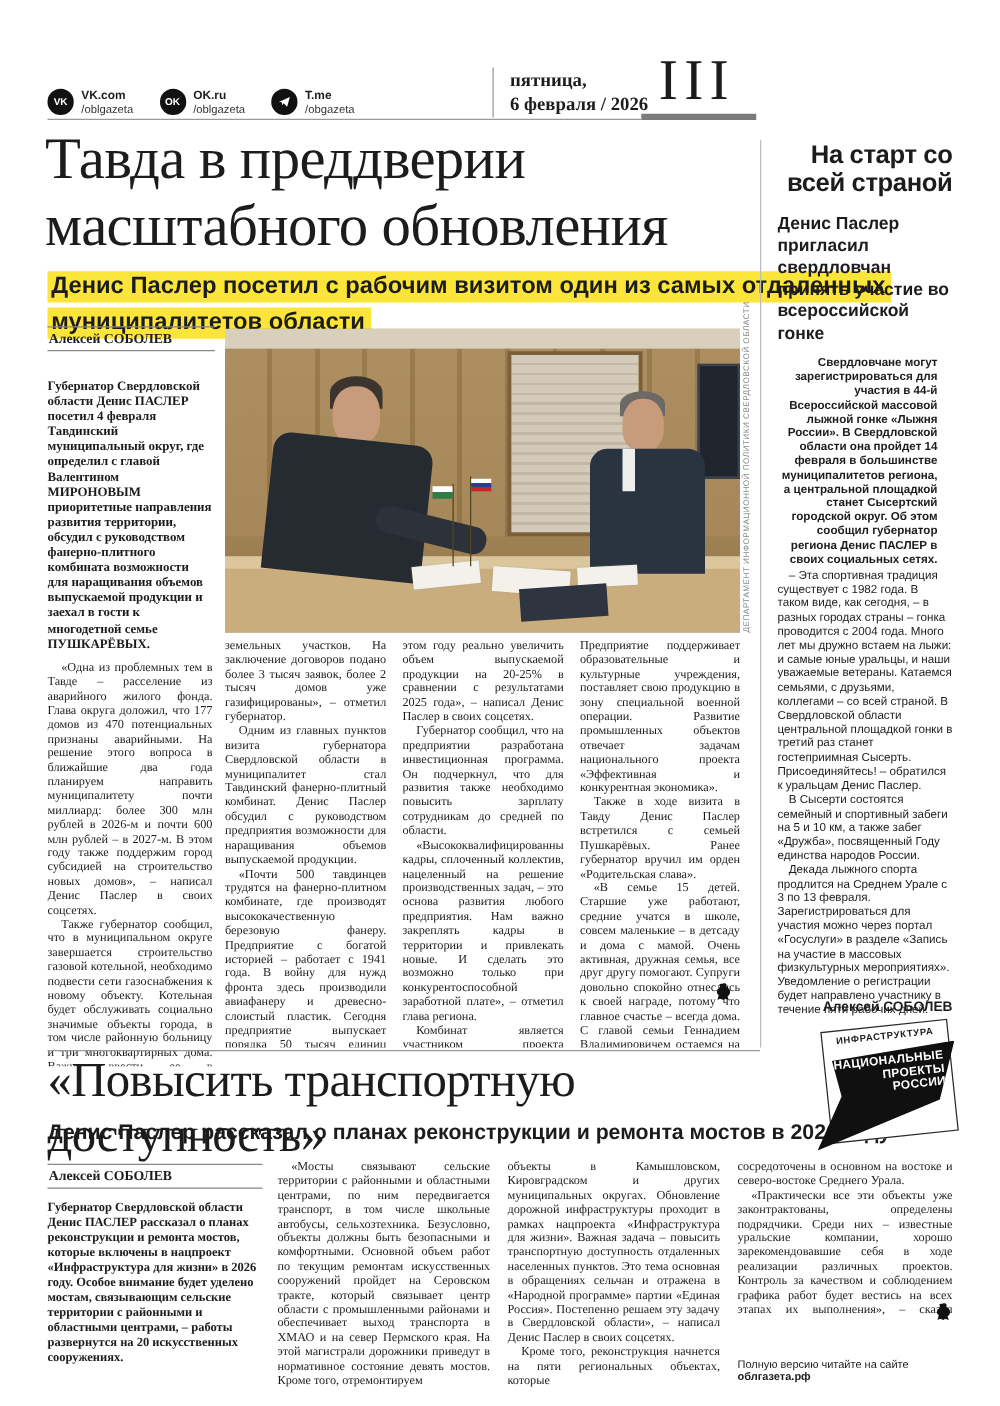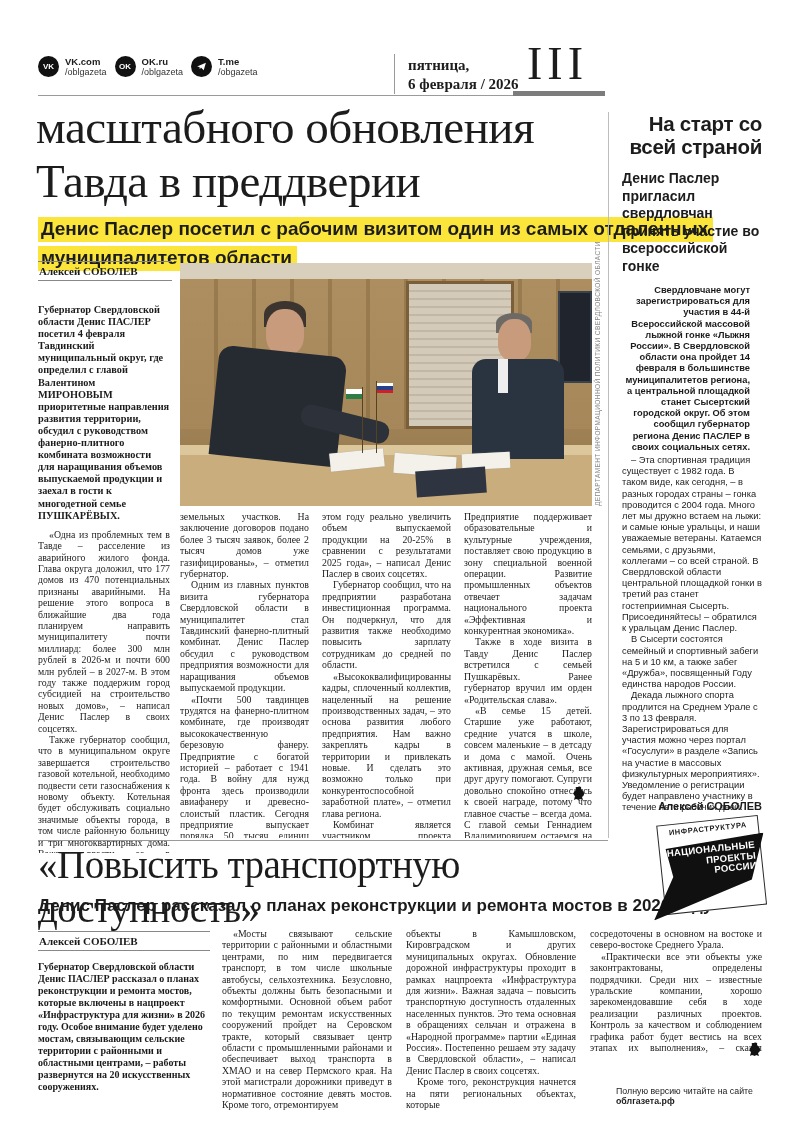--- a/index.html
+++ b/index.html
@@ -1,21 +1,21 @@
 <!DOCTYPE html>
 <html><head>
 <meta charset="utf-8">
 <style>
   html,body{margin:0;padding:0;background:#e8e8e8;}
   .page{position:relative;width:800px;height:1125px;background:#fff;margin:0 auto;
         font-family:"Liberation Serif",serif;color:#1c1c1c;overflow:hidden;}
   .abs{position:absolute;}
   .hairline{background:#9a9a9a;}
   
-  .social{left:38px;top:56px;display:flex;gap:8px;}
+  .social{left:38px;top:71px;display:flex;gap:21px;}
   .sitem{display:flex;gap:6px;align-items:center;cursor:pointer;}
   .sicon{width:21px;height:21px;border-radius:50%;background:#111;color:#fff;display:flex;
          align-items:center;justify-content:center;font:bold 8px "Liberation Sans",sans-serif;flex:0 0 21px;}
   .stxt{font-family:"Liberation Sans",sans-serif;line-height:10px;}
   .stxt b{font-size:9.5px;display:block;}
   .stxt span{font-size:9px;color:#333;display:block;}
   .vdiv{left:394px;top:54px;width:1px;height:40px;background:#9a9a9a;}
   .dateblk{left:408px;top:56px;font:bold 15px/19px "Liberation Serif",serif;}
   .pagenum{left:527px;top:40px;font:46px/48px "Liberation Serif",serif;letter-spacing:5px;}
   .pagebar{left:513px;top:91px;width:92px;height:5px;background:#7c7c7c;}
@@ -71,21 +71,21 @@
              font:bold 11px "Liberation Sans",sans-serif;}
   
   .b-headline{left:38px;top:843px;width:610px;font:39px/44px "Liberation Serif",serif;letter-spacing:-.5px;}
   .b-subhead{left:38px;top:896px;font:bold 17px "Liberation Sans",sans-serif;}
   .b-byline{left:38px;top:931px;width:170px;border-top:1px solid #888;border-bottom:1px solid #888;
             padding:3px 1px;font:bold 11px "Liberation Serif",serif;}
   .b-lede{left:38px;top:961px;width:170px;font-weight:bold;font-size:10px;line-height:12px;text-align:left;}
   .bcol2{left:222px;top:928px;width:170px;height:192px;}
   .bcol3{left:406px;top:928px;width:170px;height:192px;}
   .bcol4{left:590px;top:928px;width:172px;height:128px;}
-  .b-footer{left:590px;top:1086px;width:172px;font:8.8px "Liberation Sans",sans-serif;margin-left:26px;}
+  .b-footer{left:590px;top:1086px;width:172px;font:8.8px "Liberation Sans",sans-serif;}
   .b-footer b{font-weight:bold;}
   
   .badge{left:650px;top:820px;width:126px;height:116px;transform:rotate(-6deg);}
   .badge-box{position:absolute;left:12px;top:0;width:100px;height:88px;border:1.5px solid #2a2a2a;background:#fff;}
   .badge-label{position:absolute;left:0;top:3px;width:100%;text-align:center;
                font:bold 7.5px "Liberation Sans",sans-serif;letter-spacing:.6px;}
   .badge-arrow{position:absolute;left:0;top:18px;width:118px;height:76px;background:#101010;
      clip-path:polygon(16% 8%,100% 0,86% 60%,0 100%,20% 46%);}
   .badge-arrow-text{position:absolute;right:10px;top:6px;text-align:right;color:#fff;
      font:bold 9.5px/10.5px "Liberation Sans",sans-serif;letter-spacing:.3px;}
@@ -131,22 +131,22 @@
     <div>пятница,</div>
     <div>6 февраля / 2026</div>
   </div>
 
   <div class="abs pagenum">III</div>
   <div class="abs pagebar"></div>
   <div class="abs hrule hairline"></div>
 
 
   <div class="abs headline">
+    <div>Тавда в преддверии</div>
     <div>масштабного обновления</div>
-    <div>Тавда в преддверии</div>
   </div>
 
   <div class="abs subhead" id="main-subhead">
       <p style="background: rgb(251, 229, 59);">Денис Паслер посетил с рабочим визитом один из самых отдаленных</p>
       <p style="background: rgb(251, 229, 59);">муниципалитетов области</p>
     </div>
 
   <div class="abs byline">Алексей СОБОЛЕВ</div>
 
   <div class="abs col mcol1">

